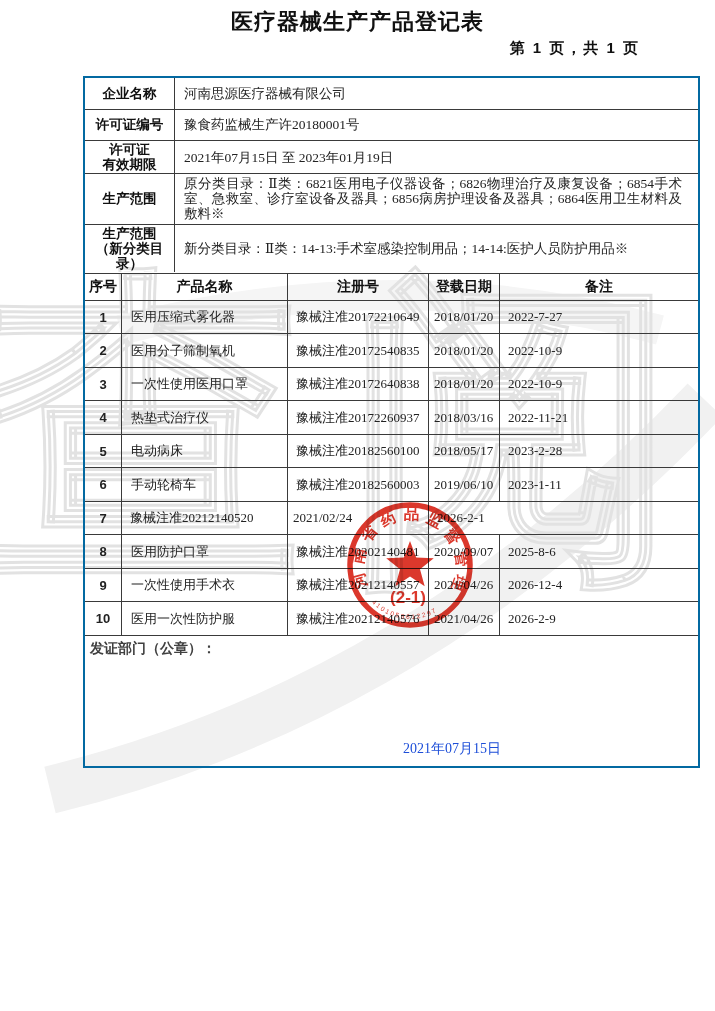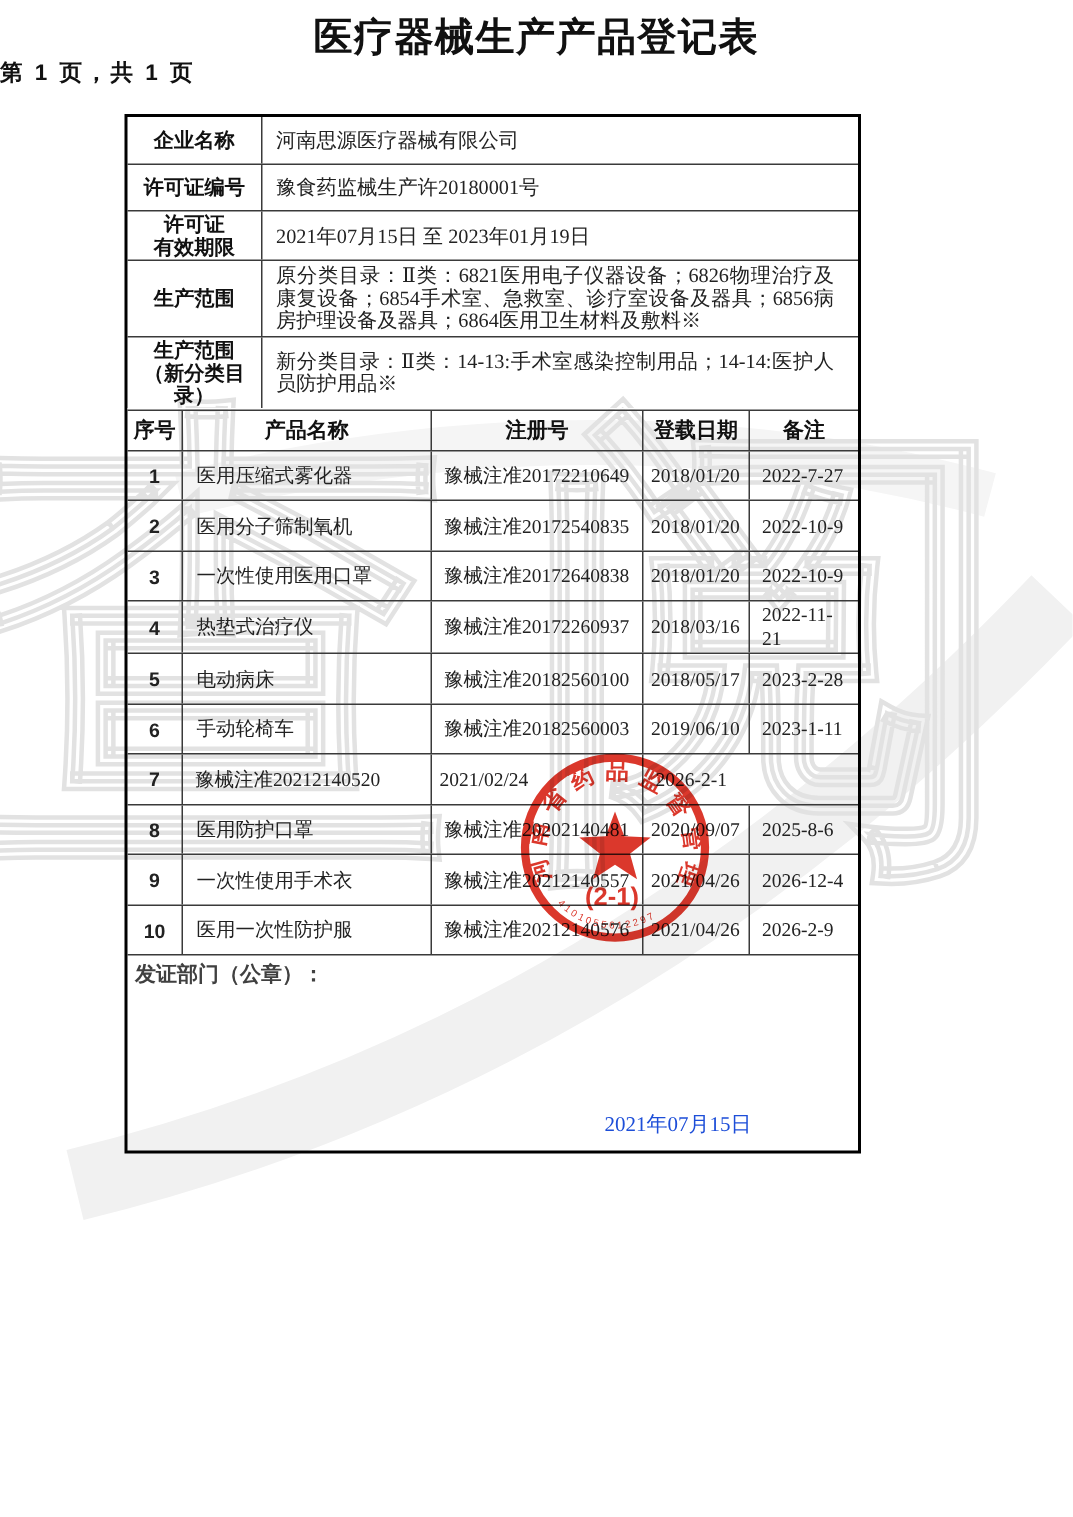--- a/index.html
+++ b/index.html
@@ -17,31 +17,31 @@
     position:absolute;left:-24px;top:268px;
     font-size:330px;line-height:1;white-space:nowrap;letter-spacing:42px;
     font-family:"Liberation Serif",serif;font-weight:bold;
     color:transparent;-webkit-text-stroke:3px #e2e2e2;
   }
   .swoosh{position:absolute;left:0;top:0;}
   
   .doc-title{
     position:absolute;top:7px;left:0;width:100%;text-align:center;z-index:1;
     font-family:"Liberation Sans","DejaVu Sans",sans-serif;
-    font-weight:bold;font-size:26px;letter-spacing:1px;color:#111;
+    font-weight:bold;font-size:22px;letter-spacing:1px;color:#111;
   }
   .page-line{
-    position:absolute;top:39px;left:0;width:640px;text-align:left;z-index:1;
+    position:absolute;top:39px;left:0;width:640px;text-align:right;z-index:1;
     font-family:"Liberation Sans","DejaVu Sans",sans-serif;
     font-weight:bold;font-size:15px;color:#111;letter-spacing:2px;
   }
   
   .reg-table{
-    position:absolute;left:83px;top:76px;width:491px;z-index:1;
-    border:2px solid #000000;box-sizing:border-box;background:transparent;
+    position:absolute;left:83px;top:76px;width:617px;z-index:1;
+    border:2px solid #0369a1;box-sizing:border-box;background:transparent;
   }
   .info-row{display:grid;grid-template-columns:90px 1fr;border-bottom:1.5px solid #3a3a3a;}
   .info-label{
     border-right:1.5px solid #3a3a3a;
     display:flex;align-items:center;justify-content:center;text-align:center;
     font-family:"Liberation Sans","DejaVu Sans",sans-serif;
     font-weight:bold;font-size:13.5px;line-height:1.12;color:#111;
     white-space:pre-line;padding:1px 2px;
   }
   .info-value{

